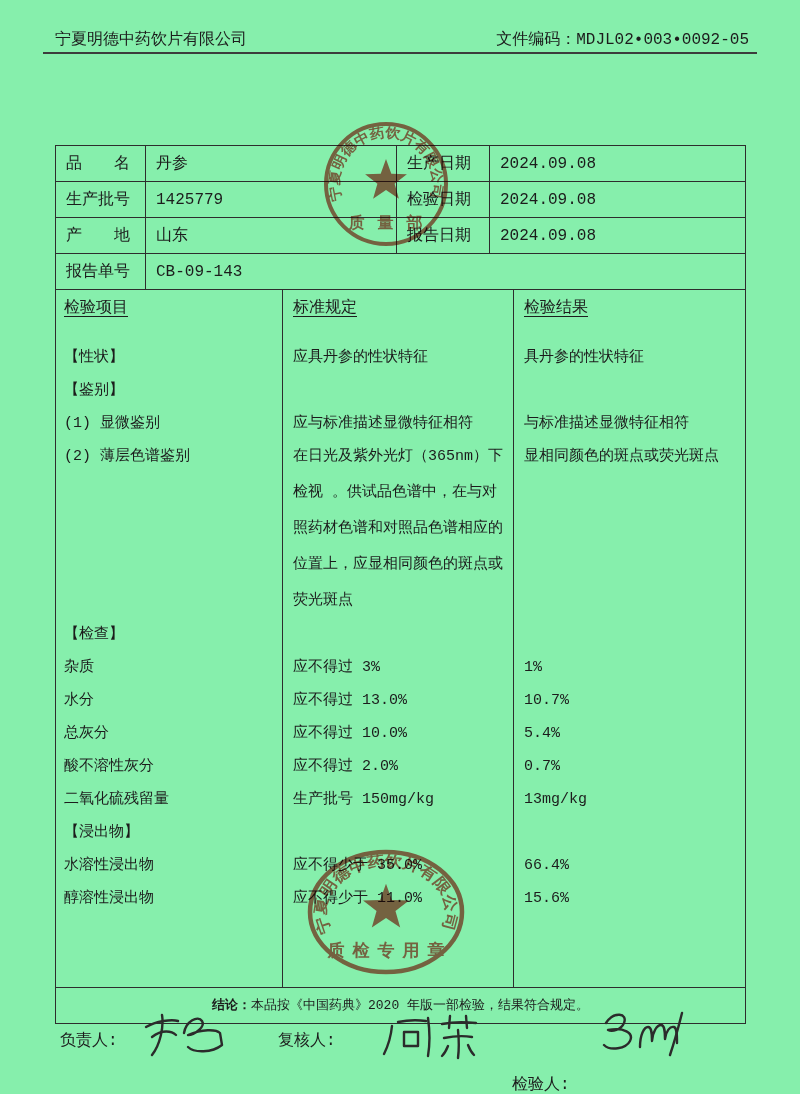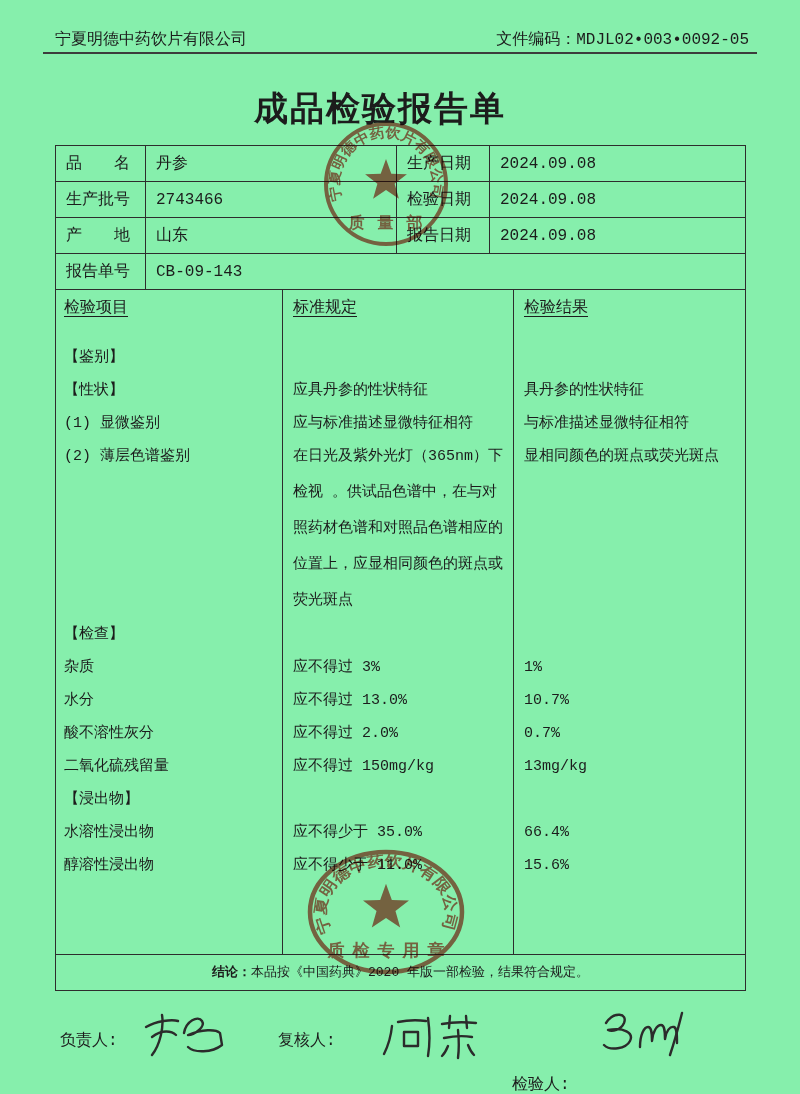--- a/index.html
+++ b/index.html
@@ -58,39 +58,38 @@
 <body>
 
 <div class="page">
 
   <div class="doc-header">
     <span>宁夏明德中药饮片有限公司</span>
     <span><span>文件编码：</span><span>MDJL02•003•0092-05</span></span>
   </div>
   <div class="header-rule"></div>
 
-  <h1 class="report-title">成品检验报告单</h1>
 
   <table class="info">
     <colgroup>
         <col style="width:90px">
         <col style="width:251px">
         <col style="width:93px">
         <col style="width:256px">
       </colgroup>
     <tbody>
         <tr>
       <td>品　　名</td>
       <td>丹参</td>
       <td>生产日期</td>
       <td>2024.09.08</td>
     </tr>
     <tr>
       <td>生产批号</td>
-      <td>2743466</td>
+      <td>1425779</td>
       <td>检验日期</td>
       <td>2024.09.08</td>
     </tr>
     <tr>
       <td>产　　地</td>
       <td>山东</td>
       <td>报告日期</td>
       <td>2024.09.08</td>
     </tr>
     <tr>
@@ -106,28 +105,28 @@
         <col style="width:231px">
         <col style="width:232px">
       </colgroup>
     <tbody>
         <tr class="hdr">
       <td class="c1"><span class="u">检验项目</span></td>
       <td class="c2"><span class="u">标准规定</span></td>
       <td class="c3"><span class="u">检验结果</span></td>
     </tr>
     <tr>
+      <td class="c1">【性状】</td>
+      <td class="c2">应具丹参的性状特征</td>
+      <td class="c3">具丹参的性状特征</td>
+    </tr>
+    <tr>
       <td class="c1">【鉴别】</td>
       <td class="c2"></td>
       <td class="c3"></td>
-    </tr>
-    <tr>
-      <td class="c1">【性状】</td>
-      <td class="c2">应具丹参的性状特征</td>
-      <td class="c3">具丹参的性状特征</td>
     </tr>
     <tr>
       <td class="c1">(1) 显微鉴别</td>
       <td class="c2">应与标准描述显微特征相符</td>
       <td class="c3">与标准描述显微特征相符</td>
     </tr>
     <tr class="tall">
       <td class="c1">(2) 薄层色谱鉴别</td>
       <td class="c2">
             <div class="para">在日光及紫外光灯（365nm）下检视 。供试品色谱中，在与对照药材色谱和对照品色谱相应的位置上，应显相同颜色的斑点或荧光斑点</div>
@@ -143,27 +142,32 @@
       <td class="c1">杂质</td>
       <td class="c2">应不得过 3%</td>
       <td class="c3">1%</td>
     </tr>
     <tr>
       <td class="c1">水分</td>
       <td class="c2">应不得过 13.0%</td>
       <td class="c3">10.7%</td>
     </tr>
     <tr>
+      <td class="c1">总灰分</td>
+      <td class="c2">应不得过 10.0%</td>
+      <td class="c3">5.4%</td>
+    </tr>
+    <tr>
       <td class="c1">酸不溶性灰分</td>
       <td class="c2">应不得过 2.0%</td>
       <td class="c3">0.7%</td>
     </tr>
     <tr>
       <td class="c1">二氧化硫残留量</td>
-      <td class="c2">应不得过 150mg/kg</td>
+      <td class="c2">生产批号 150mg/kg</td>
       <td class="c3">13mg/kg</td>
     </tr>
     <tr>
       <td class="c1">【浸出物】</td>
       <td class="c2"></td>
       <td class="c3"></td>
     </tr>
     <tr>
       <td class="c1">水溶性浸出物</td>
       <td class="c2">应不得少于 35.0%</td>

